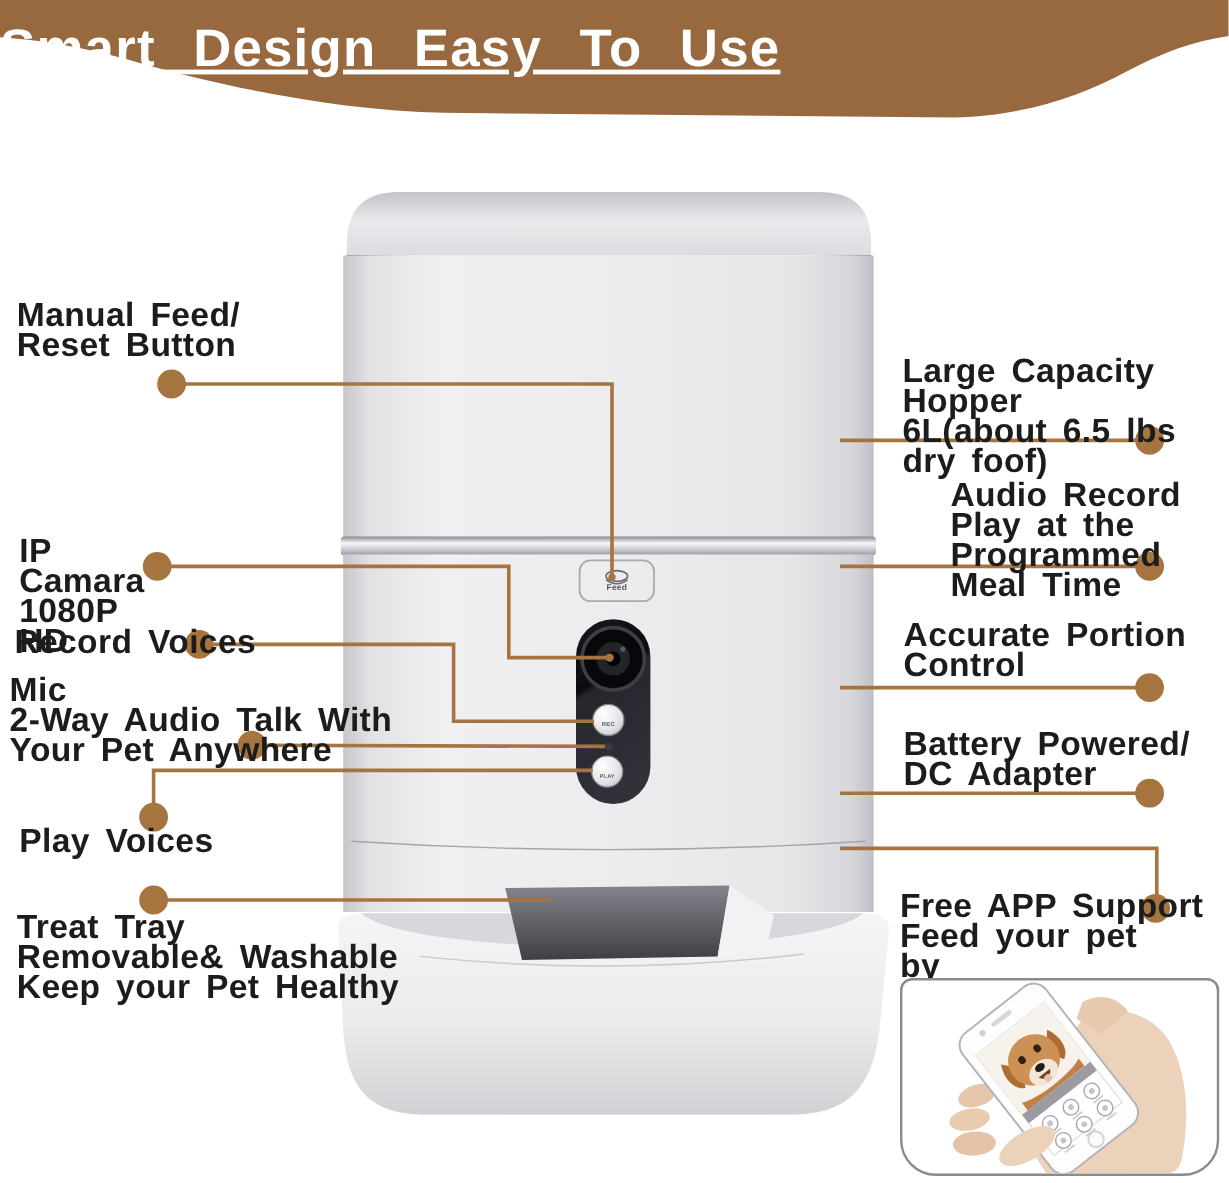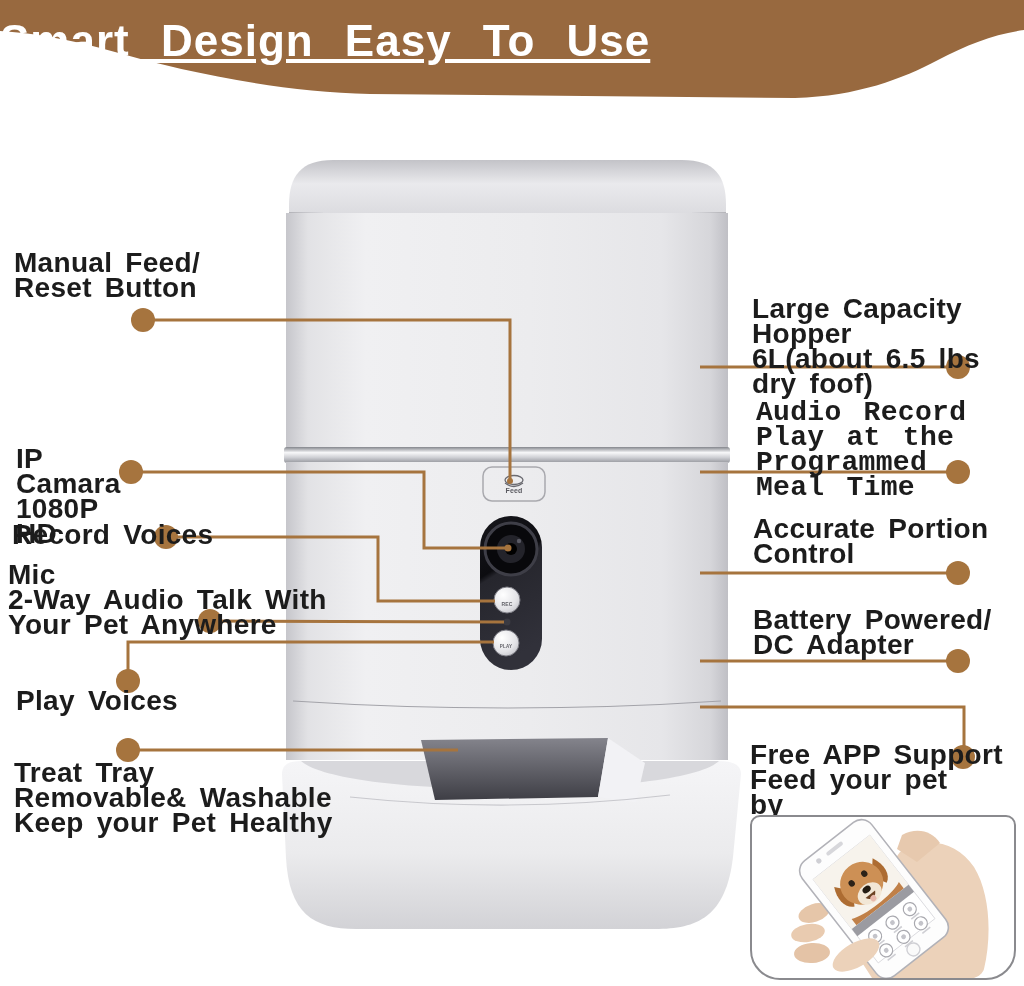--- a/index.html
+++ b/index.html
@@ -165,21 +165,21 @@
   <div class="callout-label" style="left:8px;top:562px;">Mic
 2-Way Audio Talk With
 Your Pet Anywhere</div>
   <div class="callout-label" style="left:16px;top:688px;">Play Voices</div>
   <div class="callout-label" style="left:14px;top:760px;">Treat Tray
 Removable&amp; Washable
 Keep your Pet Healthy</div>
 
   <div class="callout-label" style="left:752px;top:296px;">Large Capacity Hopper
 6L(about 6.5 lbs dry foof)</div>
-  <div class="callout-label" style="left:756px;top:400px;font-family:Liberation Mono, monospace;">Audio Record
+  <div class="callout-label" style="left:792px;top:400px;">Audio Record
 Play at the Programmed
 Meal Time</div>
   <div class="callout-label" style="left:753px;top:607px;">Battery Powered/
 DC Adapter</div>
   <div class="callout-label" style="left:753px;top:516px;">Accurate Portion
 Control</div>
   <div class="callout-label" style="left:750px;top:742px;">Free APP Support
 Feed your pet
 by Phone/Ipad/Tablets</div>
 

